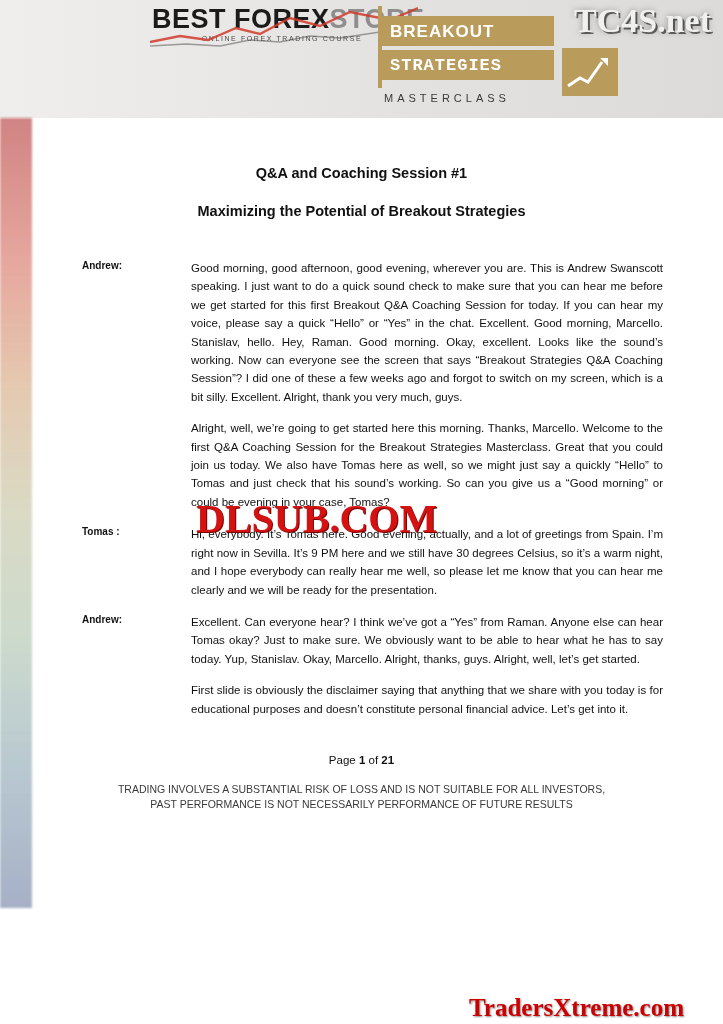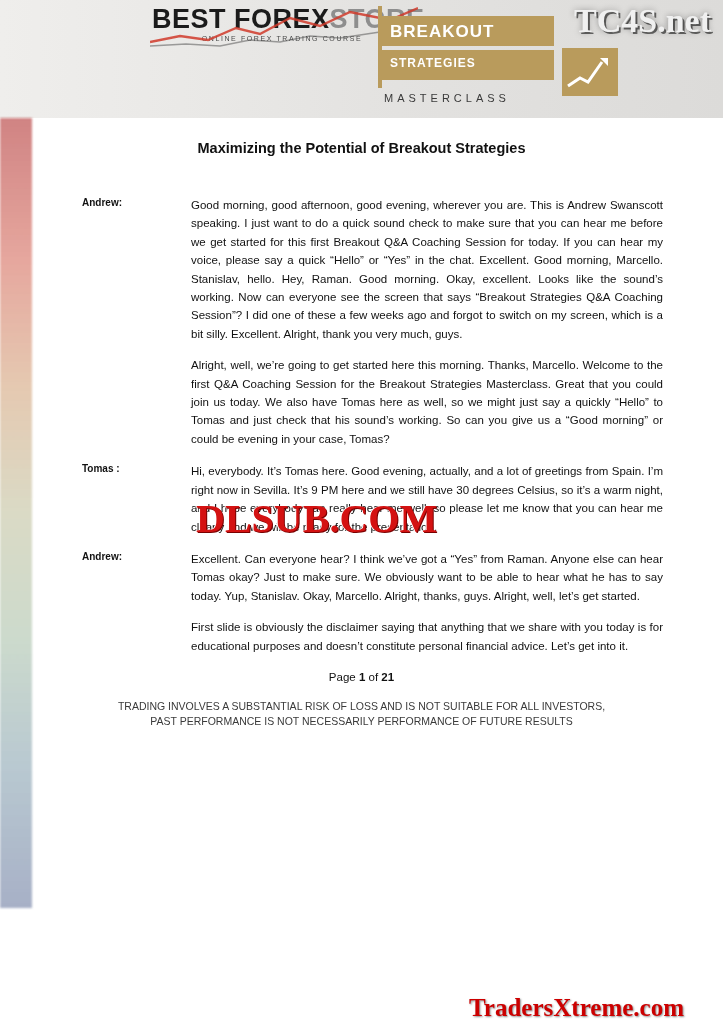--- a/index.html
+++ b/index.html
@@ -218,21 +218,21 @@
     font-size: 25px;
     color: #cc0000;
     text-shadow: 1px 1px 2px rgba(0,0,0,0.45), 0 0 1px #ffffff;
   }
 
   
   .page-num {
     text-align: center;
     font-size: 11.5px;
     color: #111;
-    margin-top: 16px;
+    margin-top: 36px;
   }
   .page-num b { font-weight: bold; }
   .footer-note {
     text-align: center;
     font-size: 10.5px;
     color: #4a4a4a;
     margin-top: 22px;
   }
   .footer-disclaimer {
     text-align: center;
@@ -257,35 +257,36 @@
   <svg class="bfs-chart" viewBox="0 0 268 44">
     <polyline points="0,36 30,30 58,34 86,22 110,28 140,12 170,20 200,6 240,14 268,2" fill="none" stroke="#d03a2a" stroke-width="2.4" opacity="0.85"></polyline>
     <polyline points="0,40 36,38 70,40 100,34 130,36 160,30 190,32 230,26 268,24" fill="none" stroke="#4a4a4a" stroke-width="1.6" opacity="0.5"></polyline>
   </svg>
 
   <div class="masterclass-block">
     <div class="mc-thin"></div>
     <div class="mc-bar" style="top:10px;height:30px;"></div>
     <div class="mc-label" style="left:12px;top:16px;font-size:17px;">BREAKOUT</div>
     <div class="mc-bar" style="top:44px;height:30px;"></div>
-    <div class="mc-label" style="left:12px;top:50px;font-size:12px;">STRATEGIES</div>
+    <div class="mc-label" style="left:12px;top:50px;font-size:17px;font-family:Liberation Mono, monospace;">STRATEGIES</div>
     <div class="mc-icon">
       <svg viewBox="0 0 56 48" width="56" height="48">
         <rect x="0" y="0" width="56" height="48" fill="#b99b5c"></rect>
         <polyline points="6,38 18,30 26,34 40,14" fill="none" stroke="#ffffff" stroke-width="3"></polyline>
         <polygon points="38,10 46,10 46,18" fill="#ffffff"></polygon>
       </svg>
     </div>
     <div class="mc-master">MASTERCLASS</div>
   </div>
 
   <div class="tc4s">TC4S.net</div>
 </div>
 
 <div class="doc">
+  <div class="doc-title">Q&amp;A and Coaching Session #1</div>
   <div class="doc-subtitle">Maximizing the Potential of Breakout Strategies</div>
 
   <div class="transcript">
 
     <div class="turn">
       <div class="speaker">Andrew:</div>
       <div class="paras">
         <p class="para">Good morning, good afternoon, good evening, wherever you are. This is Andrew Swanscott speaking. I just want to do a quick sound check to make sure that you can hear me before we get started for this first Breakout Q&amp;A Coaching Session for today. If you can hear my voice, please say a quick “Hello” or “Yes” in the chat. Excellent. Good morning, Marcello. Stanislav, hello. Hey, Raman. Good morning. Okay, excellent. Looks like the sound’s working. Now can everyone see the screen that says “Breakout Strategies Q&amp;A Coaching Session”? I did one of these a few weeks ago and forgot to switch on my screen, which is a bit silly. Excellent. Alright, thank you very much, guys.</p>
         <p class="para">Alright, well, we’re going to get started here this morning. Thanks, Marcello. Welcome to the first Q&amp;A Coaching Session for the Breakout Strategies Masterclass. Great that you could join us today. We also have Tomas here as well, so we might just say a quickly “Hello” to Tomas and just check that his sound’s working. So can you give us a “Good morning” or could be evening in your case, Tomas?</p>
       </div>

